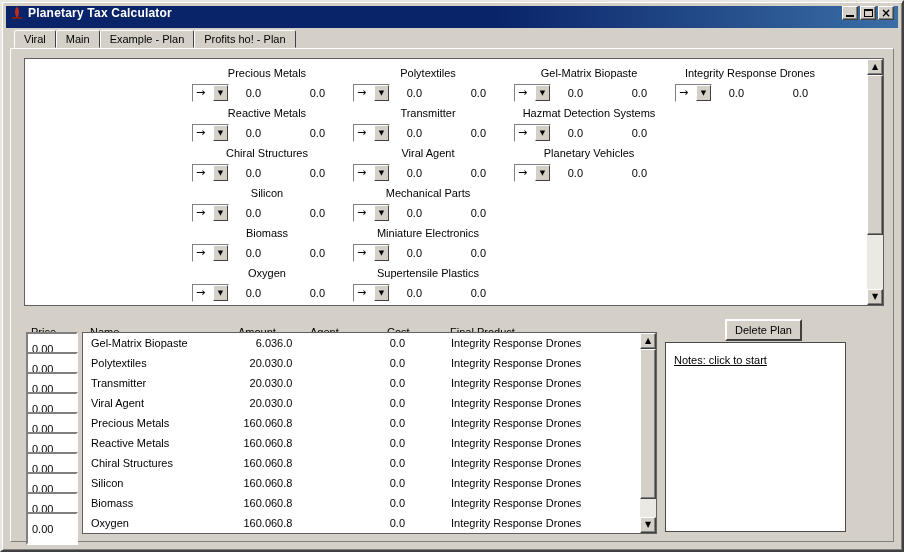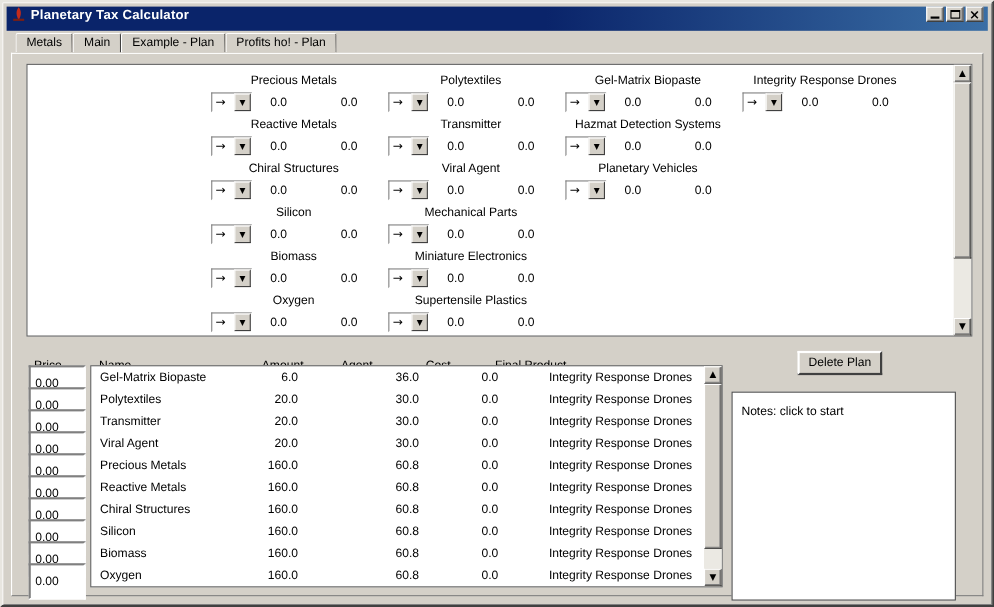--- a/index.html
+++ b/index.html
@@ -114,36 +114,37 @@
   }
 
   .listbox {
     position:absolute; left:80px; top:330px; width:575px; height:202px;
     background:var(--field-bg,#fff); border:1px solid var(--border-dark,#606060);
   }
   .list-rows { position:absolute; left:0; top:0; right:16px; }
   .list-row { height:20px; line-height:20px; display:flex; white-space:nowrap; cursor:default; }
   .c-name  { width:148px; padding-left:8px; overflow:hidden; }
   .c-amount{ width:40px;  text-align:right; }
-  .c-volume{ width:62px;  text-align:right;margin-left:48px; }
+  .c-volume{ width:62px;  text-align:left; }
   .c-cost  { width:72px;  text-align:right; }
   .c-final { padding-left:46px; }
 
   .btn.delete-plan {
     position:absolute; left:723px; top:317px; width:77px; height:22px;
     background:var(--chrome,#d4d0c8);
     border:2px solid; border-color:#ffffff #404040 #404040 #ffffff;
     font-family:"Liberation Sans",sans-serif; font-size:11px; color:var(--text,#000);
     cursor:default;
   }
 
   .notes {
-    position:absolute; left:663px; top:354px; width:204px; height:190px;
+    position:absolute; left:663px; top:340px; width:181px; height:190px;
     background:var(--field-bg,#fff); border:1px solid #4a4a4a;
     padding:11px 0 0 8px;
+    text-decoration:underline;
   }
 </style>
 </head>
 <body>
 
 <div class="window">
 
   <div class="titlebar">
     <span class="app-icon">
       <svg width="14" height="14" viewBox="0 0 14 14">
@@ -161,21 +162,21 @@
         </span>
       <span class="winbtn">
           <span class="glyph-close">×</span>
         </span>
     </span>
   </div>
 
   <div class="tab-panel"></div>
 
   <div class="tabstrip">
-    <div class="tab">Metals</div>
+    <div class="tab">Viral</div>
     <div class="tab">Main</div>
     <div class="tab">Example - Plan</div>
     <div class="tab">Profits ho! - Plan</div>
   </div>
 
   <div class="plan-panel">
     <div class="plan-cols">
 
       <div class="plan-col">
 

